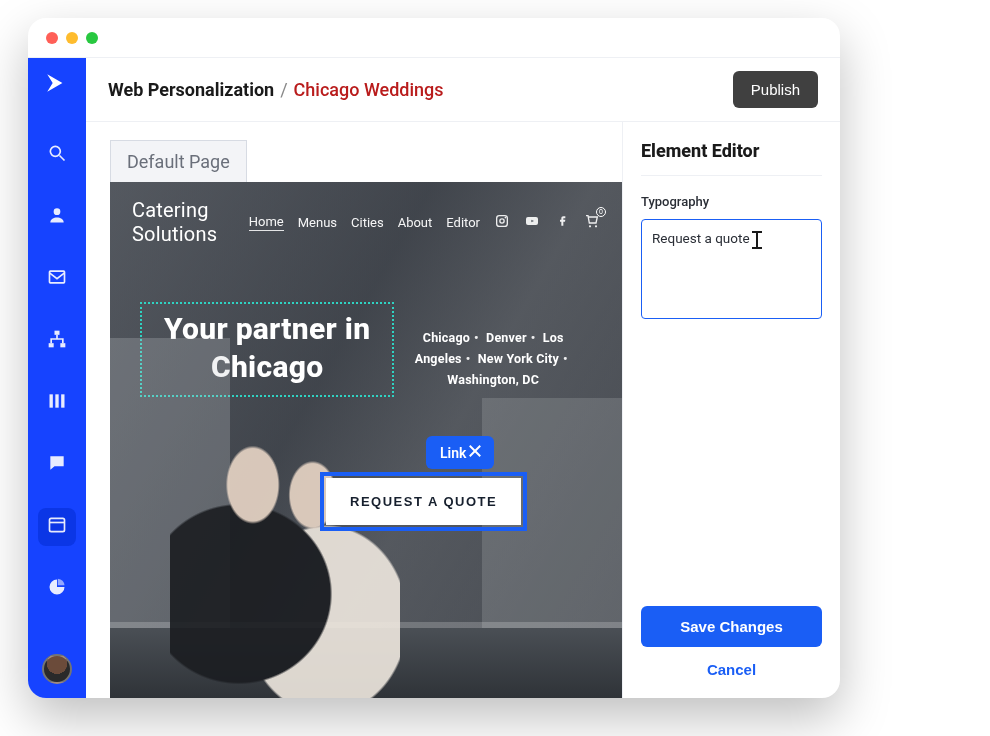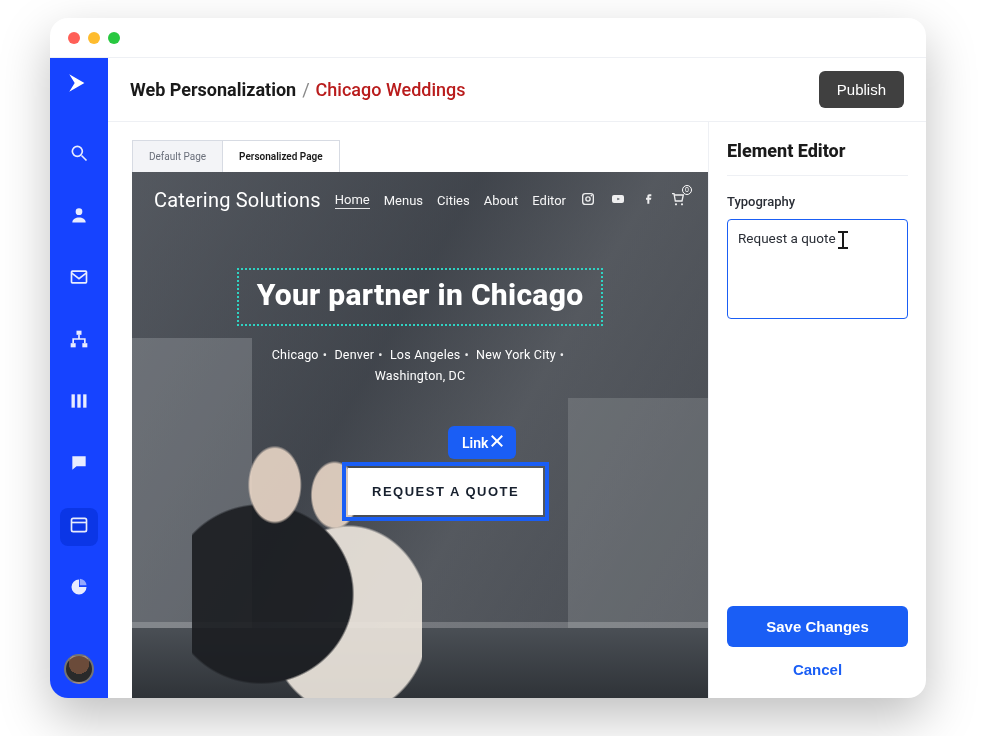--- a/index.html
+++ b/index.html
@@ -6,23 +6,23 @@
   body {
     font-family: -apple-system, BlinkMacSystemFont, "Segoe UI", Roboto, Helvetica, Arial, sans-serif;
     background: #fff;
     width: 990px;
     height: 736px;
     overflow: hidden;
     position: relative;
   }
   .window {
     position: absolute;
-    left: 50px;
+    left: 28px;
     top: 18px;
-    width: 876px;
+    width: 812px;
     height: 680px;
     background: #fff;
     border-radius: 18px;
     box-shadow: 0 20px 50px rgba(0,0,0,0.25);
     overflow: hidden;
     display: flex;
     flex-direction: column;
   }
   .titlebar {
     height: 40px;
@@ -119,21 +119,21 @@
     padding: 18px 0 0 24px;
     display: flex;
     flex-direction: column;
     min-width: 0;
   }
   .tabs {
     display: flex;
   }
   .tab {
     padding: 10px 16px;
-    font-size: 10px;
+    font-size: 18px;
     border: 1px solid #d7dbe3;
     border-bottom: none;
     background: #f3f4f7;
     color: #6a6f7a;
     cursor: pointer;
   }
   .tab + .tab { border-left: none; }
   .tab.active {
     background: #fff;
     color: #1a1a1a;
@@ -167,41 +167,41 @@
   .prev-nav svg { width: 16px; height: 16px; fill: #fff; opacity: .9; }
   .cart { position: relative; }
   .cart .badge {
     position: absolute; top: -6px; right: -6px;
     width: 10px; height: 10px; border-radius: 50%; background: #fff0;
     border: 1px solid #fff; font-size: 7px; color:#fff; display:flex;align-items:center;justify-content:center;
   }
 
   .hero {
     display: flex;
-    flex-direction: column;
+    flex-direction: row;
     align-items: center;
     margin-top: 56px;
     color: #fff;
     text-align: center;
     padding: 0 30px;
   }
   .heading-box {
     border: 2px dotted #2fd3c3;
     padding: 6px 18px 10px;
   }
   .heading-box .line {
     font-size: 30px;
     font-weight: 800;
     letter-spacing: .3px;
     line-height: 1.25;
   }
   .cities {
     margin-top: 18px;
     font-size: 12.5px;
-    font-weight: 400;
+    font-weight: 700;
     letter-spacing: .2px;
     line-height: 1.7;
   }
   .cities .dotsep { opacity: .9; padding: 0 4px; }
 
   .link-chip {
     position: absolute;
     left: 316px;
     top: 254px;
     display: flex;
@@ -406,21 +406,20 @@
           <span class="sep">/</span>
           <span class="leaf">Chicago Weddings</span>
         </div>
         <button class="publish-btn">Publish</button>
       </div>
 
       <div class="body-row">
         <div class="canvas-area">
           <div class="tabs">
             <div class="tab">Default Page</div>
-            <div class="tab active">Personalized Page</div>
           </div>
 
           <div class="preview">
             <div class="bldg a"></div>
             <div class="bldg b"></div>
             <div class="water"></div>
             <div class="rail"></div>
             <div class="couple"></div>
 
             <div class="prev-header">

